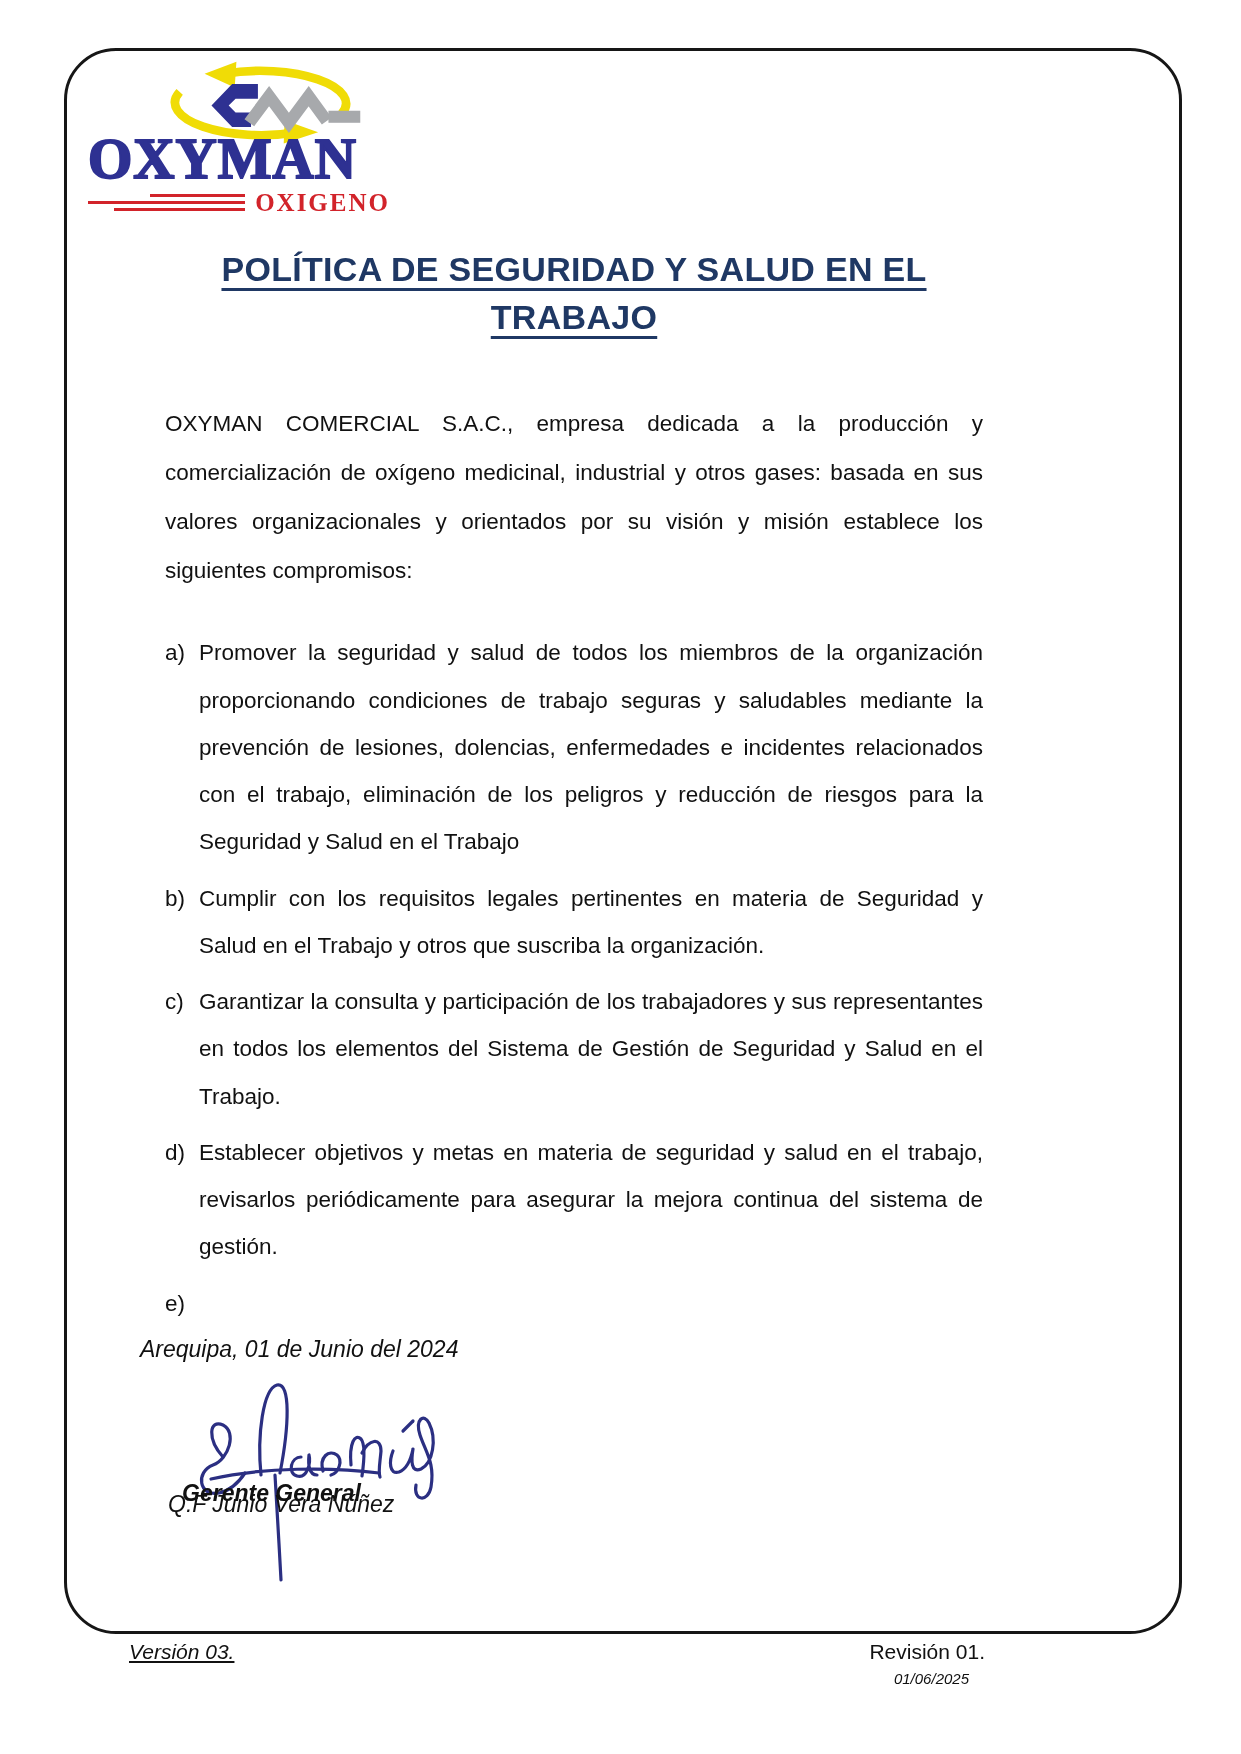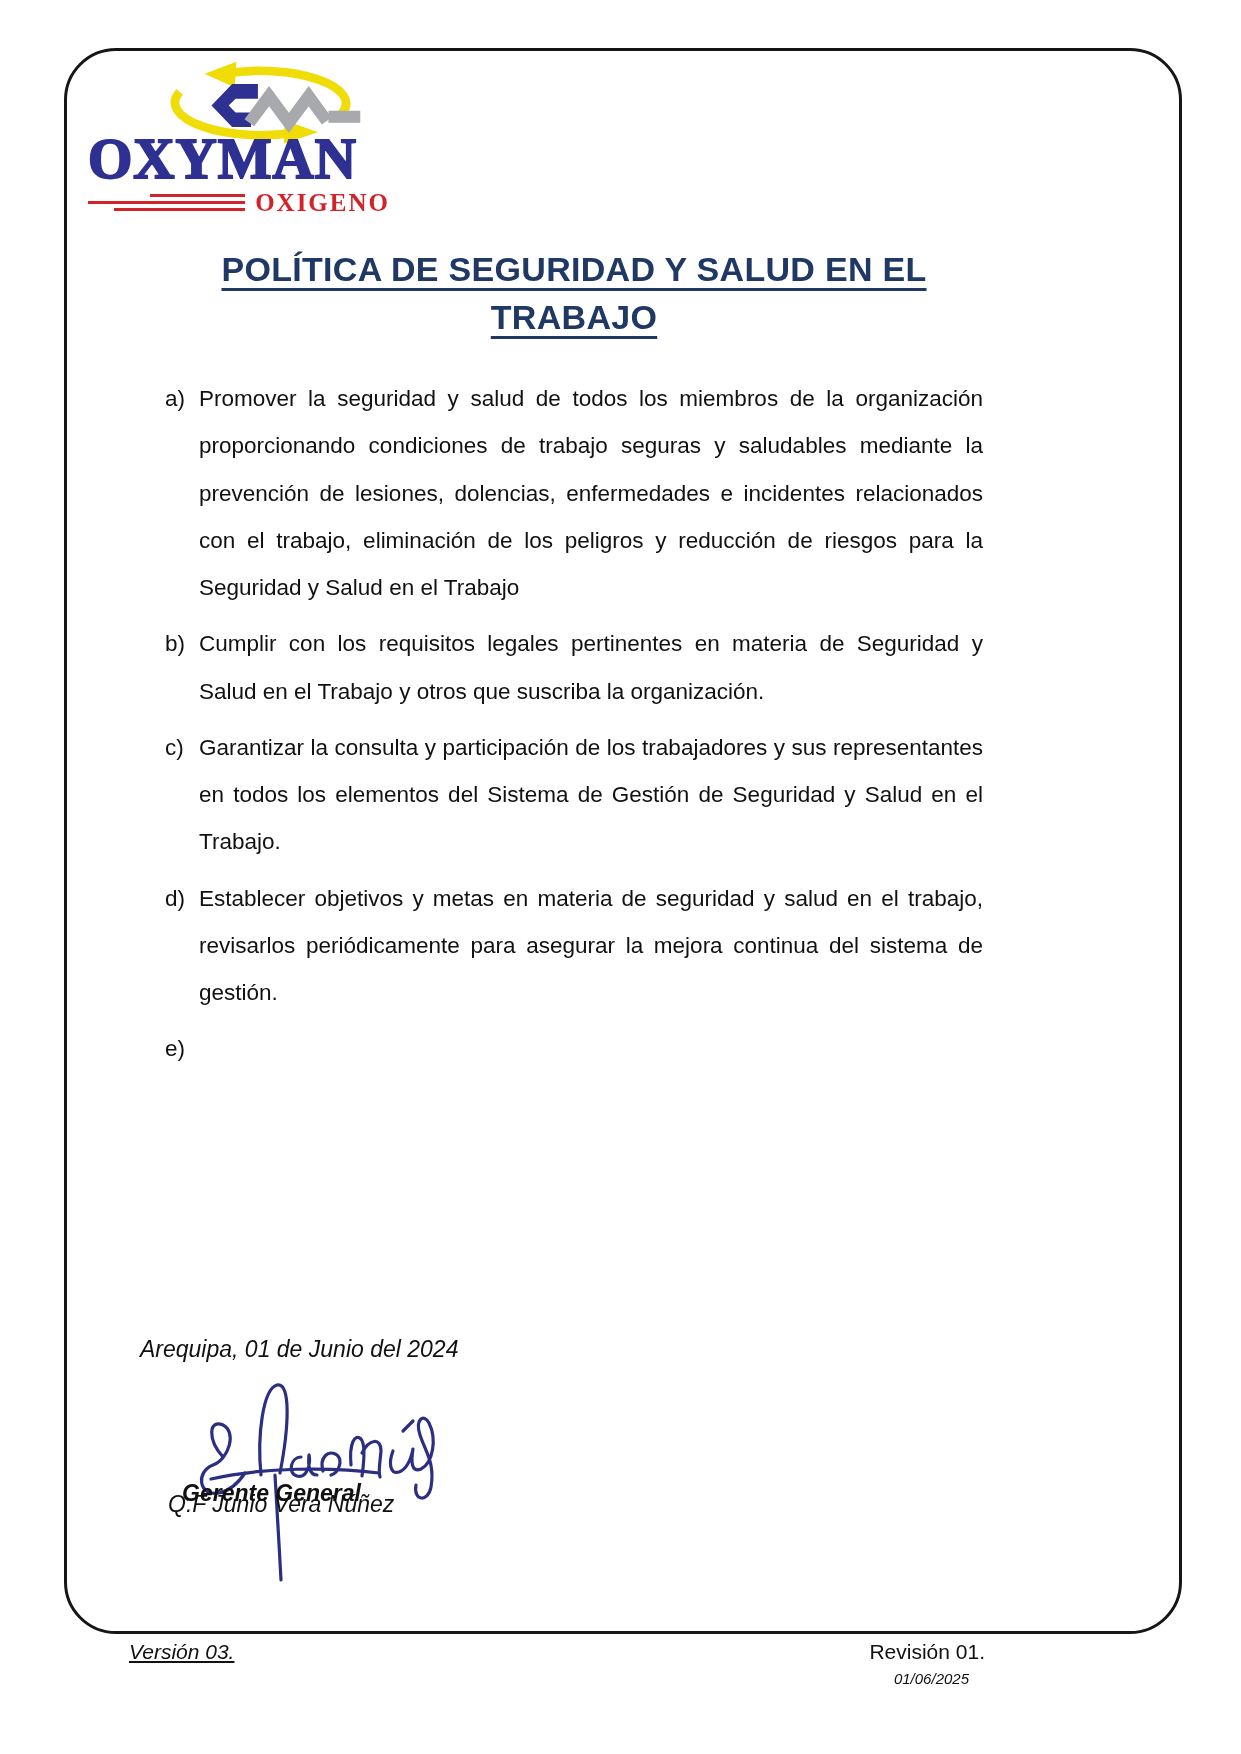--- a/index.html
+++ b/index.html
@@ -81,20 +81,21 @@
       <div class="oxigeno">OXIGENO</div>
     </div>
   </div>
 
   <div class="content">
     <h1 class="doc-title">
       <span class="tl">POLÍTICA DE SEGURIDAD Y SALUD EN EL</span><br>
       <span class="tl">TRABAJO</span>
     </h1>
 
+    <p class="intro">OXYMAN COMERCIAL S.A.C., empresa dedicada a la producción y comercialización de oxígeno medicinal, industrial y otros gases: basada en sus valores organizacionales y orientados por su visión y misión establece los siguientes compromisos:</p>
 
     <div class="commitments">
       <div class="commitment">
         <span class="marker">a)</span>
         <span>Promover la seguridad y salud de todos los miembros de la organización proporcionando condiciones de trabajo seguras y saludables mediante la prevención de lesiones, dolencias, enfermedades e incidentes relacionados con el trabajo, eliminación de los peligros y reducción de riesgos para la Seguridad y Salud en el Trabajo</span>
       </div>
       <div class="commitment">
         <span class="marker">b)</span>
         <span>Cumplir con los requisitos legales pertinentes en materia de Seguridad y Salud en el Trabajo y otros que suscriba la organización.</span>
       </div>

